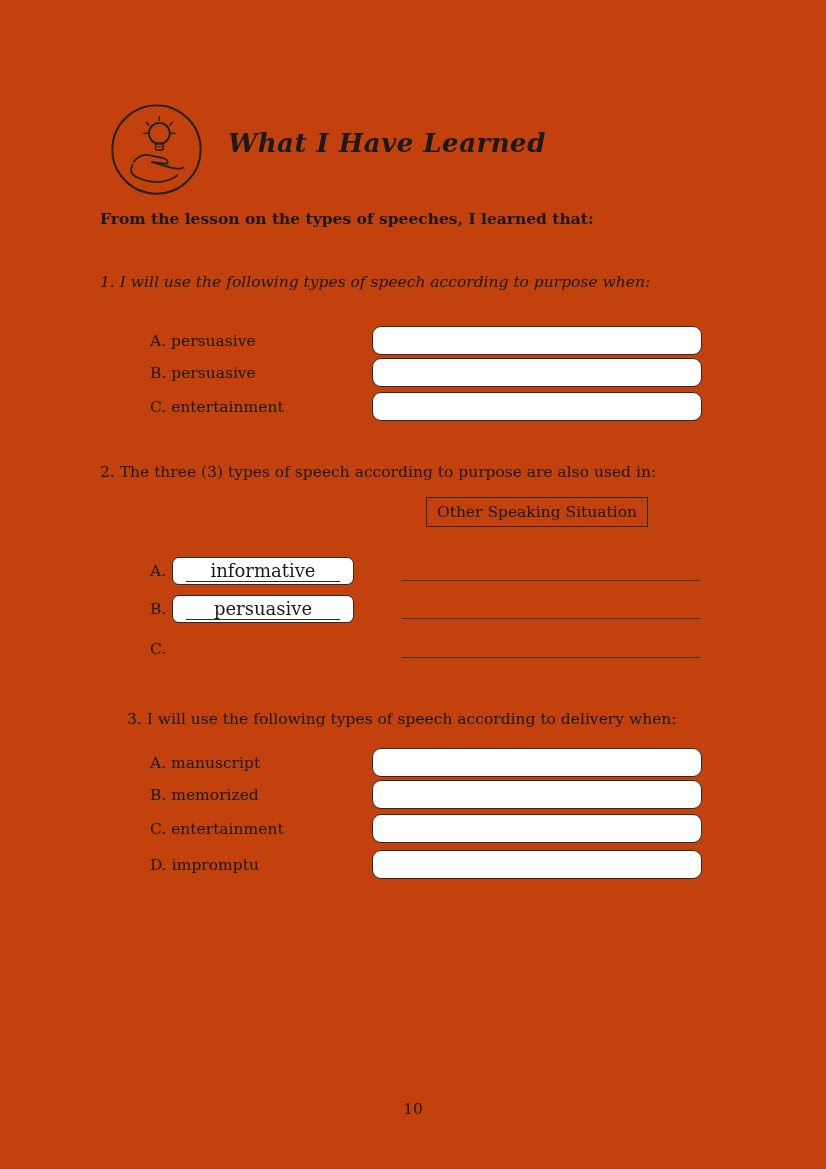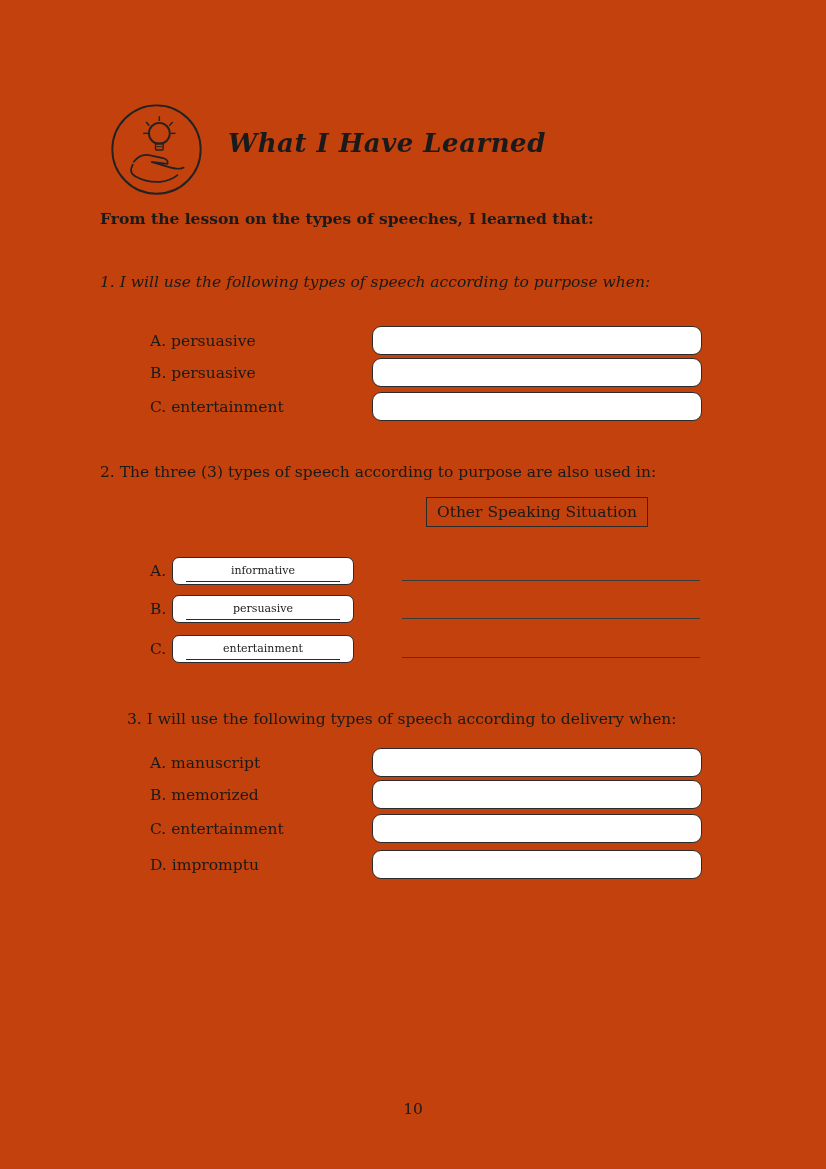--- a/index.html
+++ b/index.html
@@ -54,21 +54,21 @@
     width: 180px; height: 26px;
     border: 1.6px solid #2b2b2b;
     border-radius: 7px;
     background: #fff;
     display: flex; align-items: flex-end; justify-content: center;
   }
   .term {
     display: block; width: 86%;
     text-align: center;
     border-bottom: 1px solid #2b2b2b;
-    font-size: 11px; line-height: 19px;
+    font-size: 18px; line-height: 19px;
     padding-bottom: 1px; margin-bottom: 2px;
     white-space: nowrap;
   }
   .blank-line {
     width: 298px; height: 0;
     border-bottom: 1px solid #3a3a3a;
   }
 
   
   .page-number {
@@ -133,23 +133,20 @@
   </div>
   <div class="abs blank-line" style="left:402px; top:580px"></div>
 
   <span class="abs letter" style="left:150px; top:600px">B.</span>
   <div class="abs term-box" style="left:172px; top:595px">
     <span class="term">persuasive</span>
   </div>
   <div class="abs blank-line" style="left:402px; top:618px"></div>
 
   <span class="abs letter" style="left:150px; top:640px">C.</span>
-  <div class="abs term-box" style="left:172px; top:635px">
-    <span class="term">entertainment</span>
-  </div>
   <div class="abs blank-line" style="left:402px; top:657px"></div>
 
   <div class="abs bodytext q3-prompt">3.  I will use the following types of speech according to delivery when:</div>
 
   <span class="abs item-label" style="left:150px; top:754px">A. manuscript</span>
   <div class="abs abox" style="left:372px; top:748px"></div>
 
   <span class="abs item-label" style="left:150px; top:786px">B. memorized</span>
   <div class="abs abox" style="left:372px; top:780px"></div>
 

